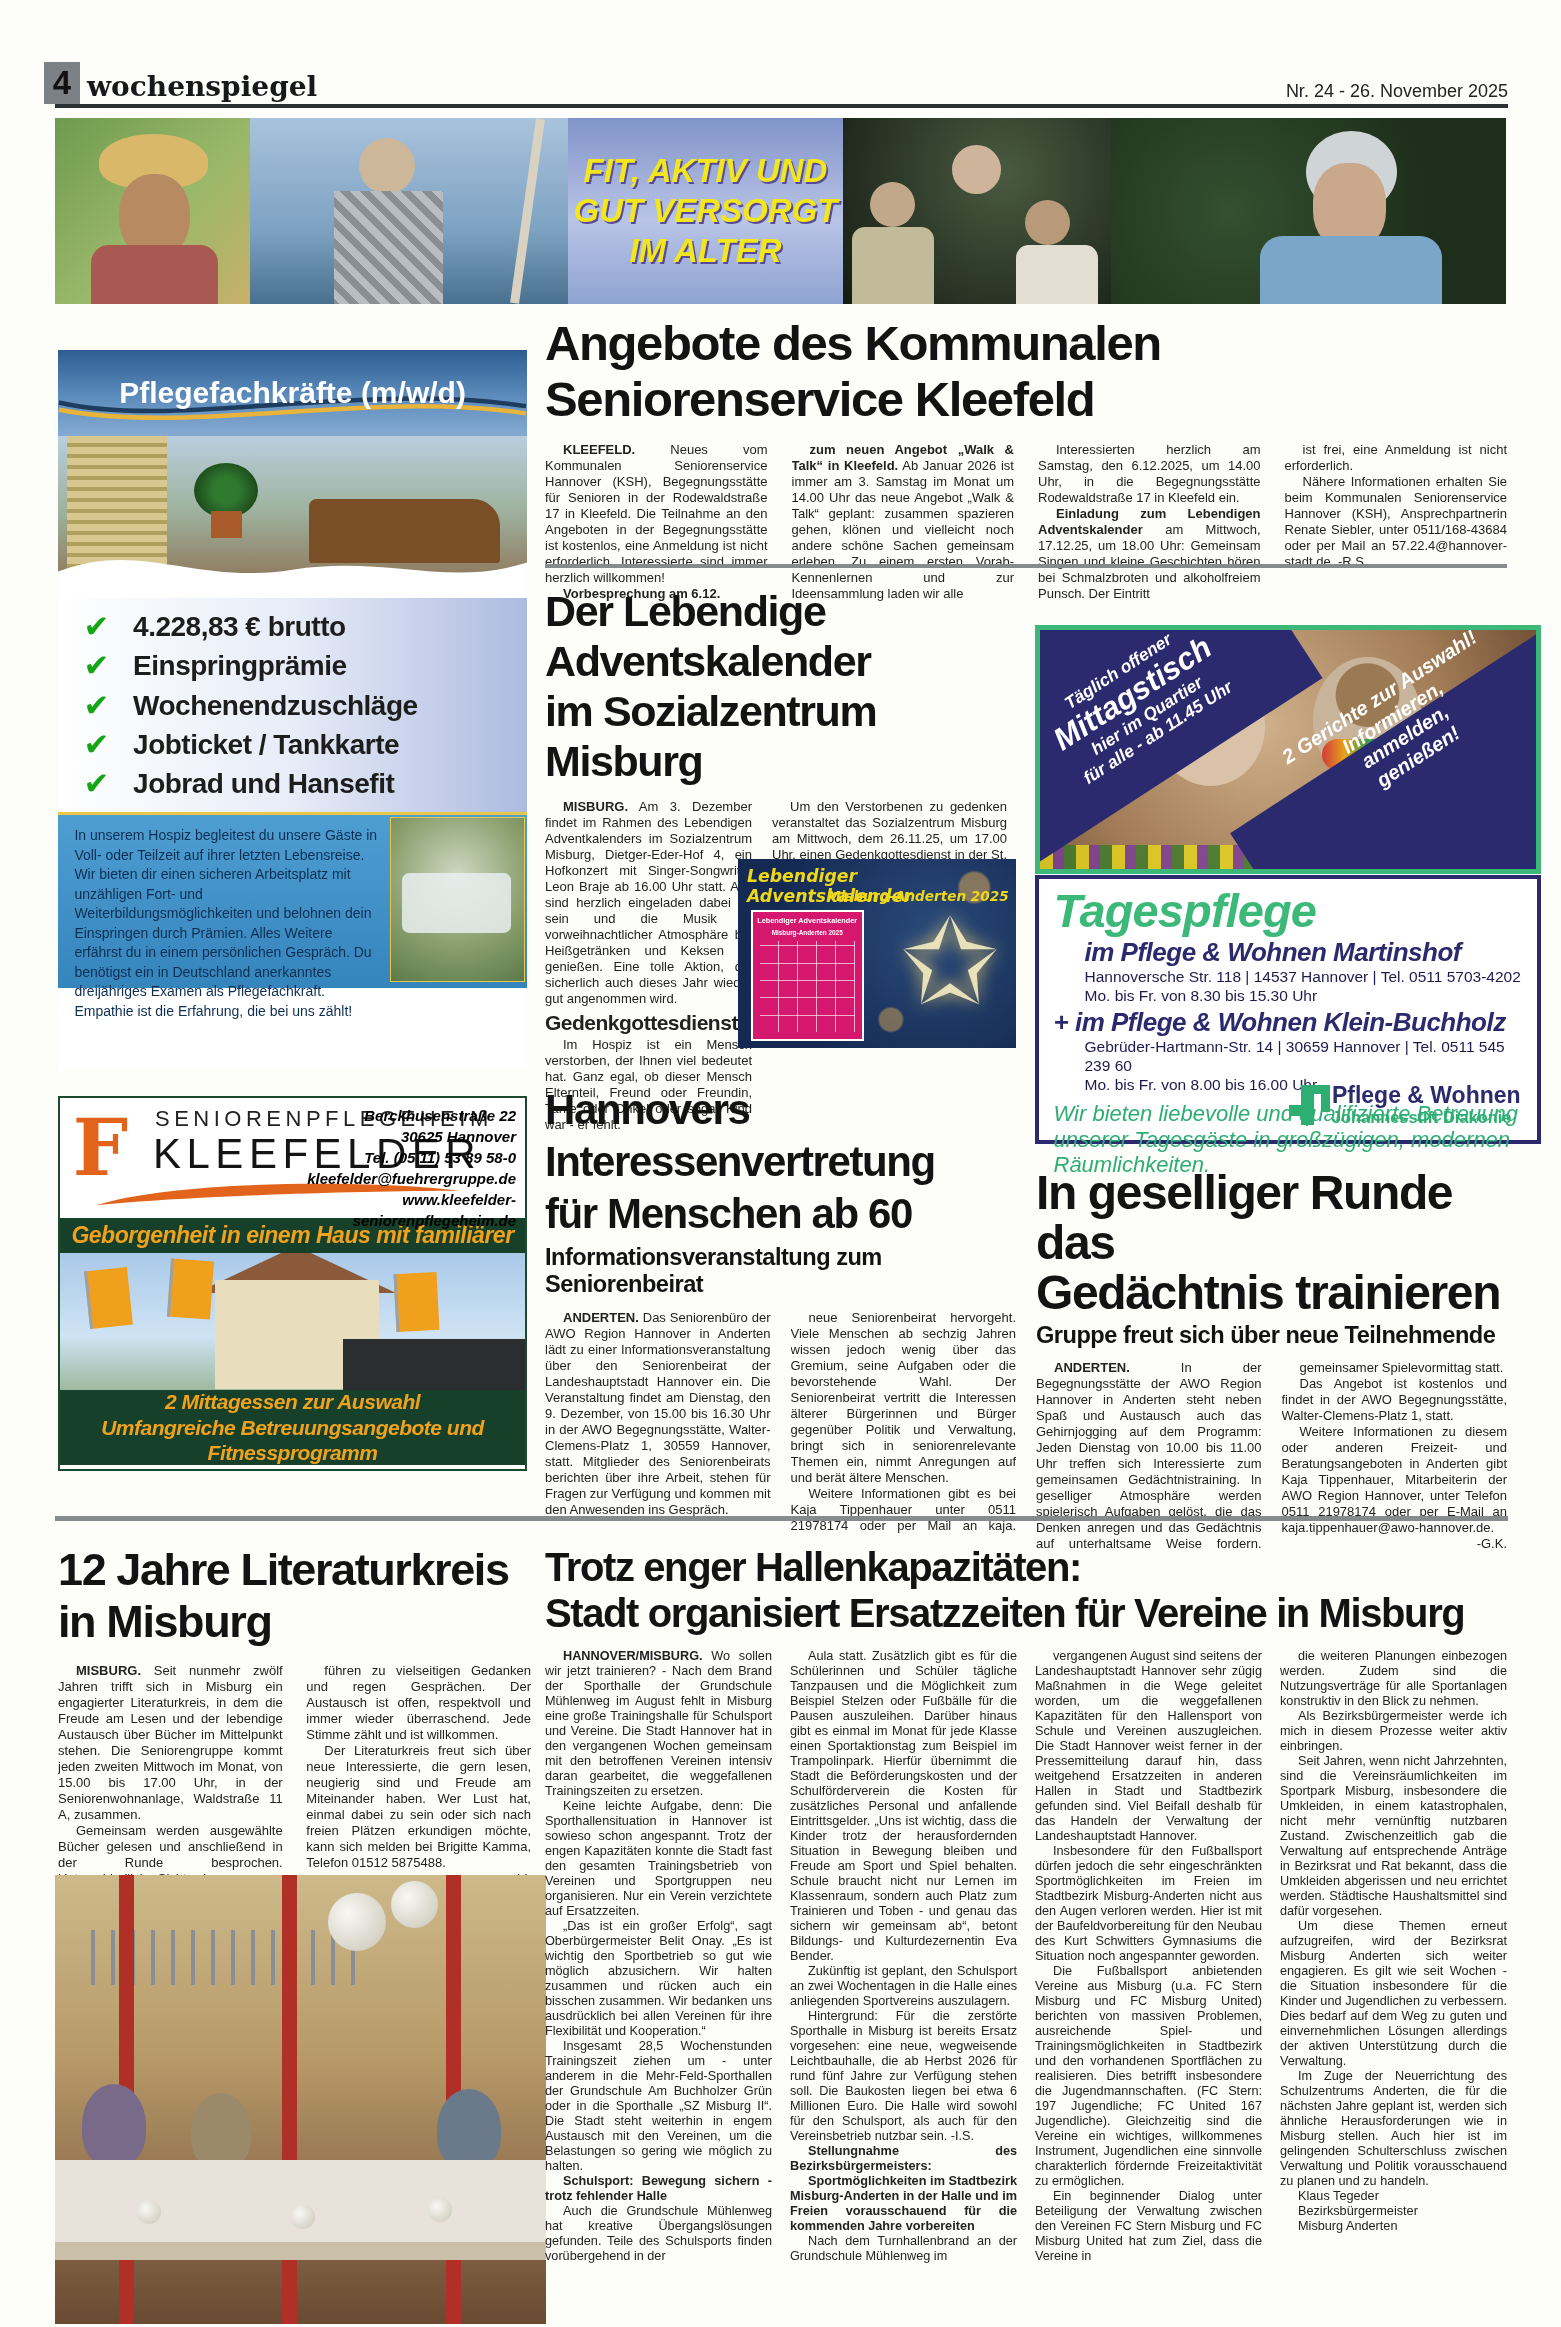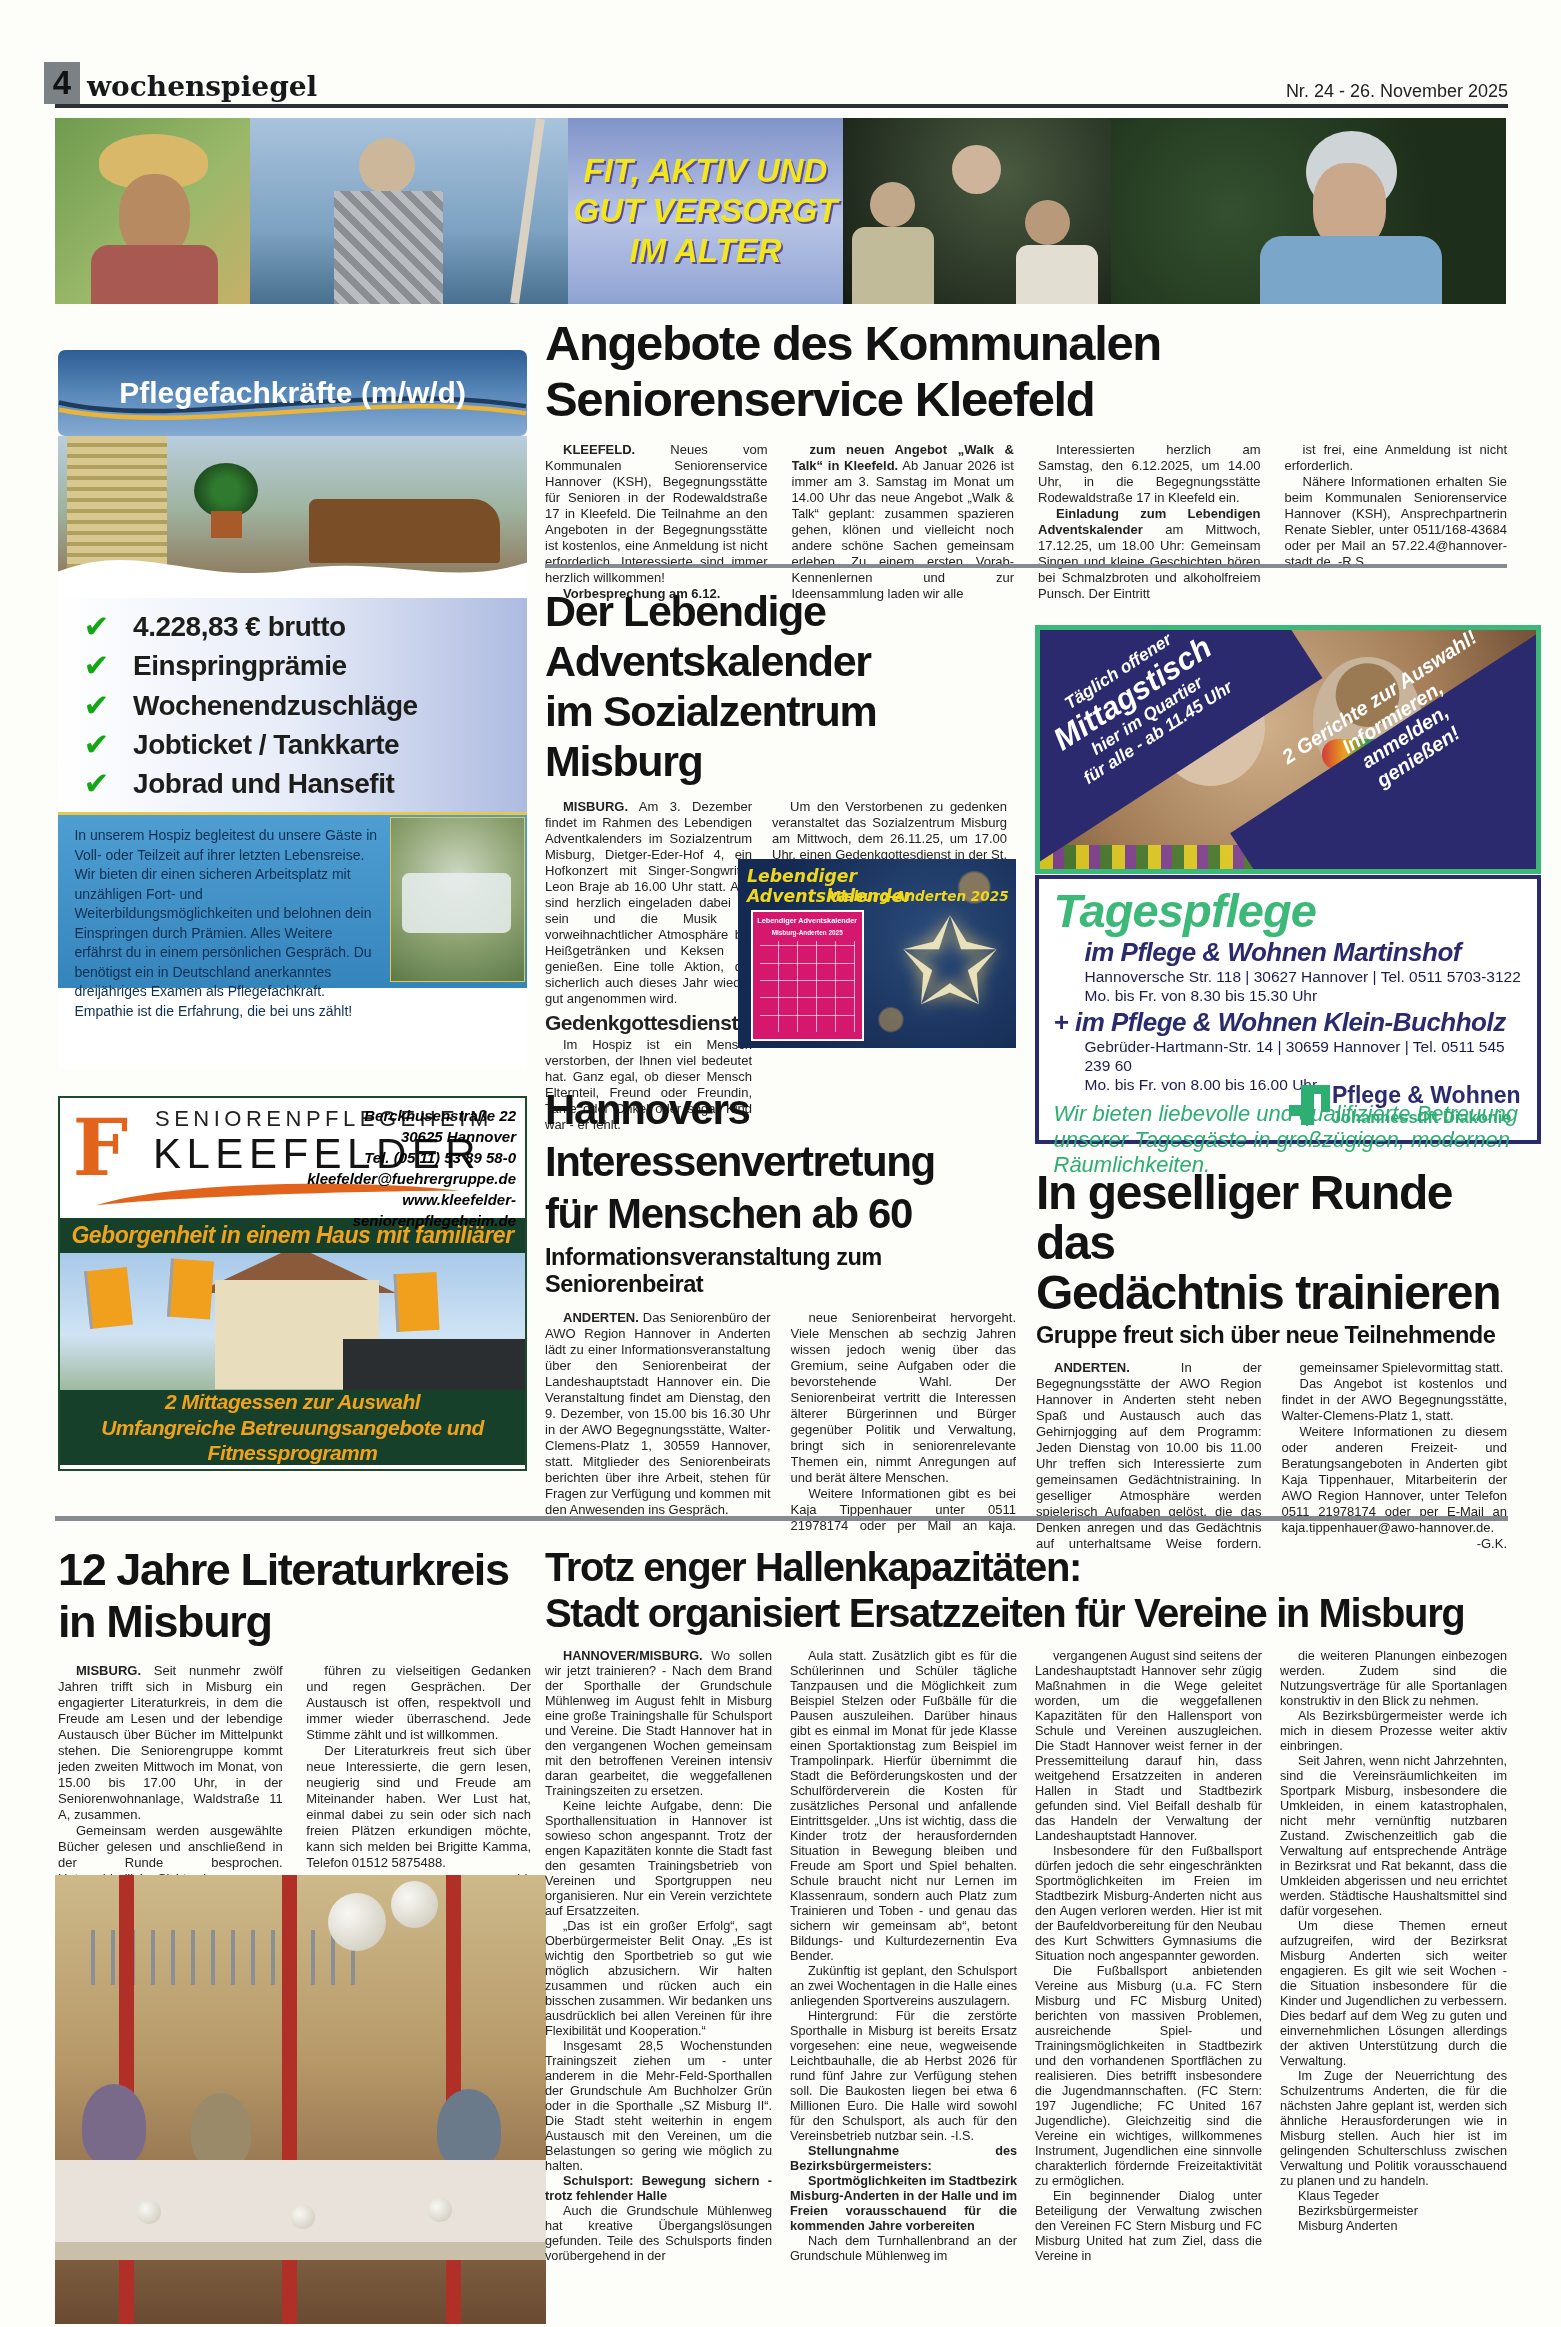--- a/index.html
+++ b/index.html
@@ -25,21 +25,21 @@
   .kicker{font-family:"Liberation Sans",sans-serif;font-weight:bold;color:#131313;letter-spacing:-0.5px;}
   .cols{display:flex;}
   .colflow{overflow:hidden;}
   .para{margin:0;text-indent:18px;text-align:justify;font:13px/16px "Liberation Sans",sans-serif;
         color:#222;hyphens:auto;-webkit-hyphens:auto;}
   .para.sig{text-align:right;text-indent:0;}
   h4.para{font:bold 21px/23.6px "Liberation Sans",sans-serif;text-indent:0;text-align:left;margin:4.5px 0 2.7px;letter-spacing:-0.5px;}
   .small .para{font-size:12.7px;line-height:15px;}
   
   .ad-pflege{left:58px;top:350px;width:469px;height:719px;background:#fff;}
-  .ap-head{position:relative;height:86px;background:linear-gradient(180deg,#2d5d92 0%,#5d8cbd 55%,#86abd2 100%);overflow:hidden;border-radius:7px;}
+  .ap-head{position:relative;height:86px;background:linear-gradient(180deg,#2d5d92 0%,#5d8cbd 55%,#86abd2 100%);overflow:hidden;}
   .ap-head .t{position:relative;z-index:2;text-align:center;font:bold 30px/86px "Liberation Sans",sans-serif;color:#fff;}
   .ap-photo{position:relative;height:162px;background:linear-gradient(180deg,#b9cede 0%,#9fb3a0 45%,#8a6b4c 100%);overflow:hidden;}
   .bench{position:absolute;right:27px;bottom:35px;width:191px;height:64px;background:#7a4f28;border-radius:7.3px 27px 3.6px 3.6px;}
   .plant{position:absolute;left:136px;top:27px;width:64px;height:55px;background:radial-gradient(circle,#2f7a2f 30%,#1f4f1f 70%);border-radius:50%;}
   .flowerpot{position:absolute;left:153px;top:75px;width:31px;height:27px;background:#a85a2a;}
   .blind{position:absolute;left:9px;top:0;width:100px;height:136px;background:repeating-linear-gradient(180deg,#d8c890 0 7.3px,#b0a060 7.3px 11px);}
   .ap-wave{position:absolute;left:0;bottom:-0.9px;width:100%;height:64px;}
   .ap-checks{height:214px;background:linear-gradient(90deg,#ffffff 0%,#e7ecf8 50%,#aebbe0 100%);
      display:flex;flex-direction:column;justify-content:center;padding-left:25.5px;box-sizing:border-box;gap:8.2px;}
   .chk{display:flex;align-items:center;gap:23.6px;}
@@ -321,21 +321,21 @@
       <span class="s">2 Gerichte zur Auswahl!</span>
       <span class="s">Informieren,</span>
       <span class="s">anmelden,</span>
       <span class="s">genießen!</span>
     </div>
   </aside>
 
   <aside class="abs ad-tag">
     <div class="tg-title">Tagespflege</div>
     <div class="tg-loc" style="margin-left:31px;">im Pflege &amp; Wohnen Martinshof</div>
-    <div class="tg-addr">Hannoversche Str. 118 | 30627 Hannover | Tel. 0511 5703-3122</div>
+    <div class="tg-addr">Hannoversche Str. 118 | 14537 Hannover | Tel. 0511 5703-4202</div>
     <div class="tg-hours">Mo. bis Fr. von 8.30 bis 15.30 Uhr</div>
     <div class="tg-loc">+ im Pflege &amp; Wohnen Klein-Buchholz</div>
     <div class="tg-addr">Gebrüder-Hartmann-Str. 14 | 30659 Hannover | Tel. 0511 545 239 60</div>
     <div class="tg-hours">Mo. bis Fr. von 8.00 bis 16.00 Uhr</div>
     <div class="tg-promise">Wir bieten liebevolle und qualifizierte Betreuung unserer Tagesgäste in großzügigen, modernen Räumlichkeiten.</div>
     <div class="tg-brand">
       <div class="tg-cross">
           <div class="v"></div>
           <div class="h"></div>
           <div class="hook"></div>

